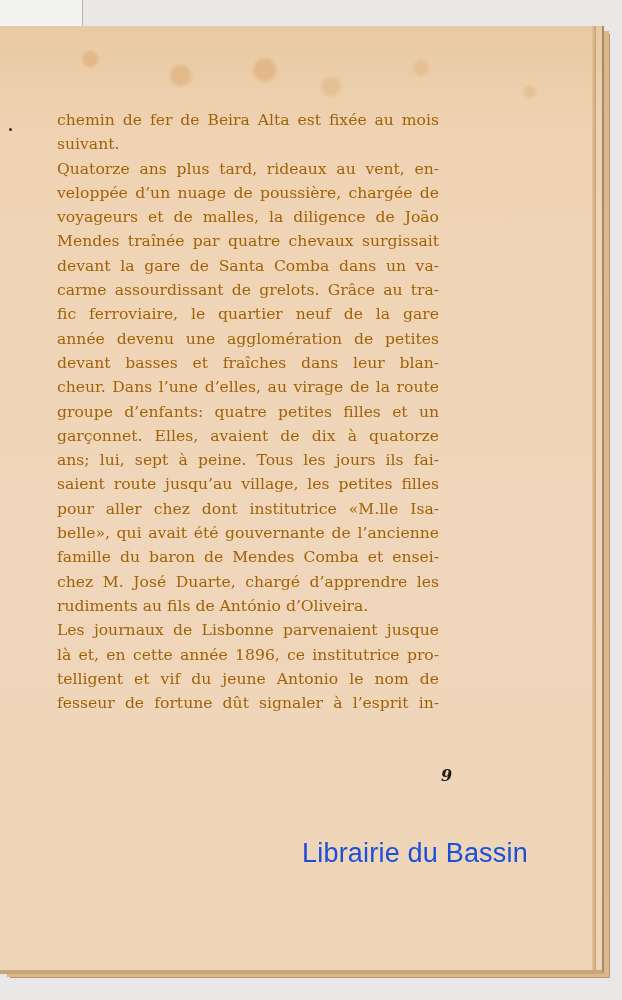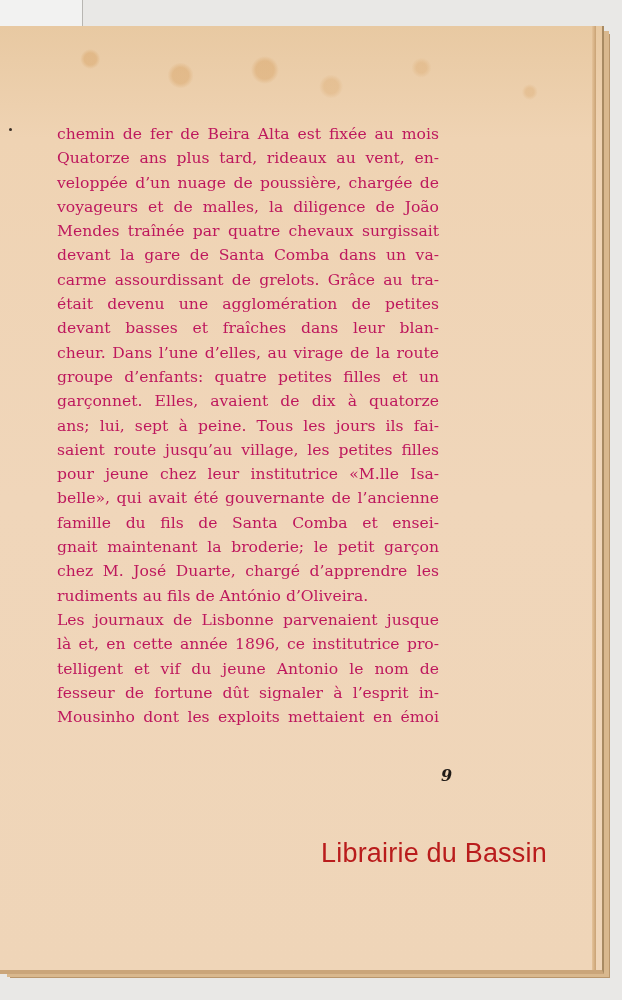--- a/index.html
+++ b/index.html
@@ -27,71 +27,71 @@
     position:absolute; left:0; top:0; width:100%; height:110px;
     background:
       radial-gradient(circle at 15% 30%, rgba(210,150,80,.35) 0 6px, transparent 10px),
       radial-gradient(circle at 30% 45%, rgba(210,150,80,.35) 0 8px, transparent 13px),
       radial-gradient(circle at 44% 40%, rgba(210,150,80,.35) 0 9px, transparent 14px),
       radial-gradient(circle at 55% 55%, rgba(210,150,80,.25) 0 7px, transparent 12px),
       radial-gradient(circle at 70% 38%, rgba(210,150,80,.25) 0 5px, transparent 10px),
       radial-gradient(circle at 88% 60%, rgba(210,150,80,.25) 0 4px, transparent 8px);
   }
   .text {
-    position:absolute; left:57px; top:122px; width:382px;
-    font-size:15.6px; line-height:24.3px; color:#be185d;
+    position:absolute; left:57px; top:108px; width:382px;
+    font-size:15.6px; line-height:24.3px; color:#a16207;
     text-align:justify;
   }
   .line { display:block; white-space:nowrap; text-align-last:justify; text-align:justify; }
   .line.last { text-align-last:left; }
   .dot { position:absolute; left:9px; top:128px; width:3px; height:3px; background:#3a2e26; border-radius:50%; }
   .page-num {
     position:absolute; left:441px; top:766px;
     font-style:italic; font-weight:bold; font-size:16px; color:#1f1a17;
   }
   .watermark {
-    position:absolute; left:321px; top:838px;
-    font-family:"Liberation Sans", sans-serif; font-size:27px; color:#b91c1c;
+    position:absolute; left:302px; top:838px;
+    font-family:"Liberation Sans", sans-serif; font-size:27px; color:#1d4ed8;
     letter-spacing:0.2px;
   }
 </style>
 </head>
 <body>
 
 <div class="bg-left"></div>
 
 <div class="page">
   <div class="foxing"></div>
 </div>
 
 <div class="dot"></div>
 
 <div class="text" id="body-text">
     <span class="line">chemin de fer de Beira Alta est fixée au mois</span>
+    <span class="line last">suivant.</span>
     <span class="line">Quatorze ans plus tard, rideaux au vent, en-</span>
     <span class="line">veloppée d’un nuage de poussière, chargée de</span>
     <span class="line">voyageurs et de malles, la diligence de João</span>
     <span class="line">Mendes traînée par quatre chevaux surgissait</span>
     <span class="line">devant la gare de Santa Comba dans un va-</span>
     <span class="line">carme assourdissant de grelots. Grâce au tra-</span>
-    <span class="line">était devenu une agglomération de petites</span>
+    <span class="line">fic ferroviaire, le quartier neuf de la gare</span>
+    <span class="line">année devenu une agglomération de petites</span>
     <span class="line">devant basses et fraîches dans leur blan-</span>
     <span class="line">cheur. Dans l’une d’elles, au virage de la route</span>
     <span class="line">groupe d’enfants: quatre petites filles et un</span>
     <span class="line">garçonnet. Elles, avaient de dix à quatorze</span>
     <span class="line">ans; lui, sept à peine. Tous les jours ils fai-</span>
     <span class="line">saient route jusqu’au village, les petites filles</span>
-    <span class="line">pour jeune chez leur institutrice «M.lle Isa-</span>
+    <span class="line">pour aller chez dont institutrice «M.lle Isa-</span>
     <span class="line">belle», qui avait été gouvernante de l’ancienne</span>
-    <span class="line">famille du fils de Santa Comba et ensei-</span>
-    <span class="line">gnait maintenant la broderie; le petit garçon</span>
+    <span class="line">famille du baron de Mendes Comba et ensei-</span>
     <span class="line">chez M. José Duarte, chargé d’apprendre les</span>
     <span class="line last">rudiments au fils de António d’Oliveira.</span>
     <span class="line">Les journaux de Lisbonne parvenaient jusque</span>
     <span class="line">là et, en cette année 1896, ce institutrice pro-</span>
     <span class="line">telligent et vif du jeune Antonio le nom de</span>
     <span class="line">fesseur de fortune dût signaler à l’esprit in-</span>
-    <span class="line">Mousinho dont les exploits mettaient en émoi</span>
   </div>
 
 <div class="page-num">9</div>
 
 <div class="watermark">Librairie du Bassin</div>
 
 </body></html>

